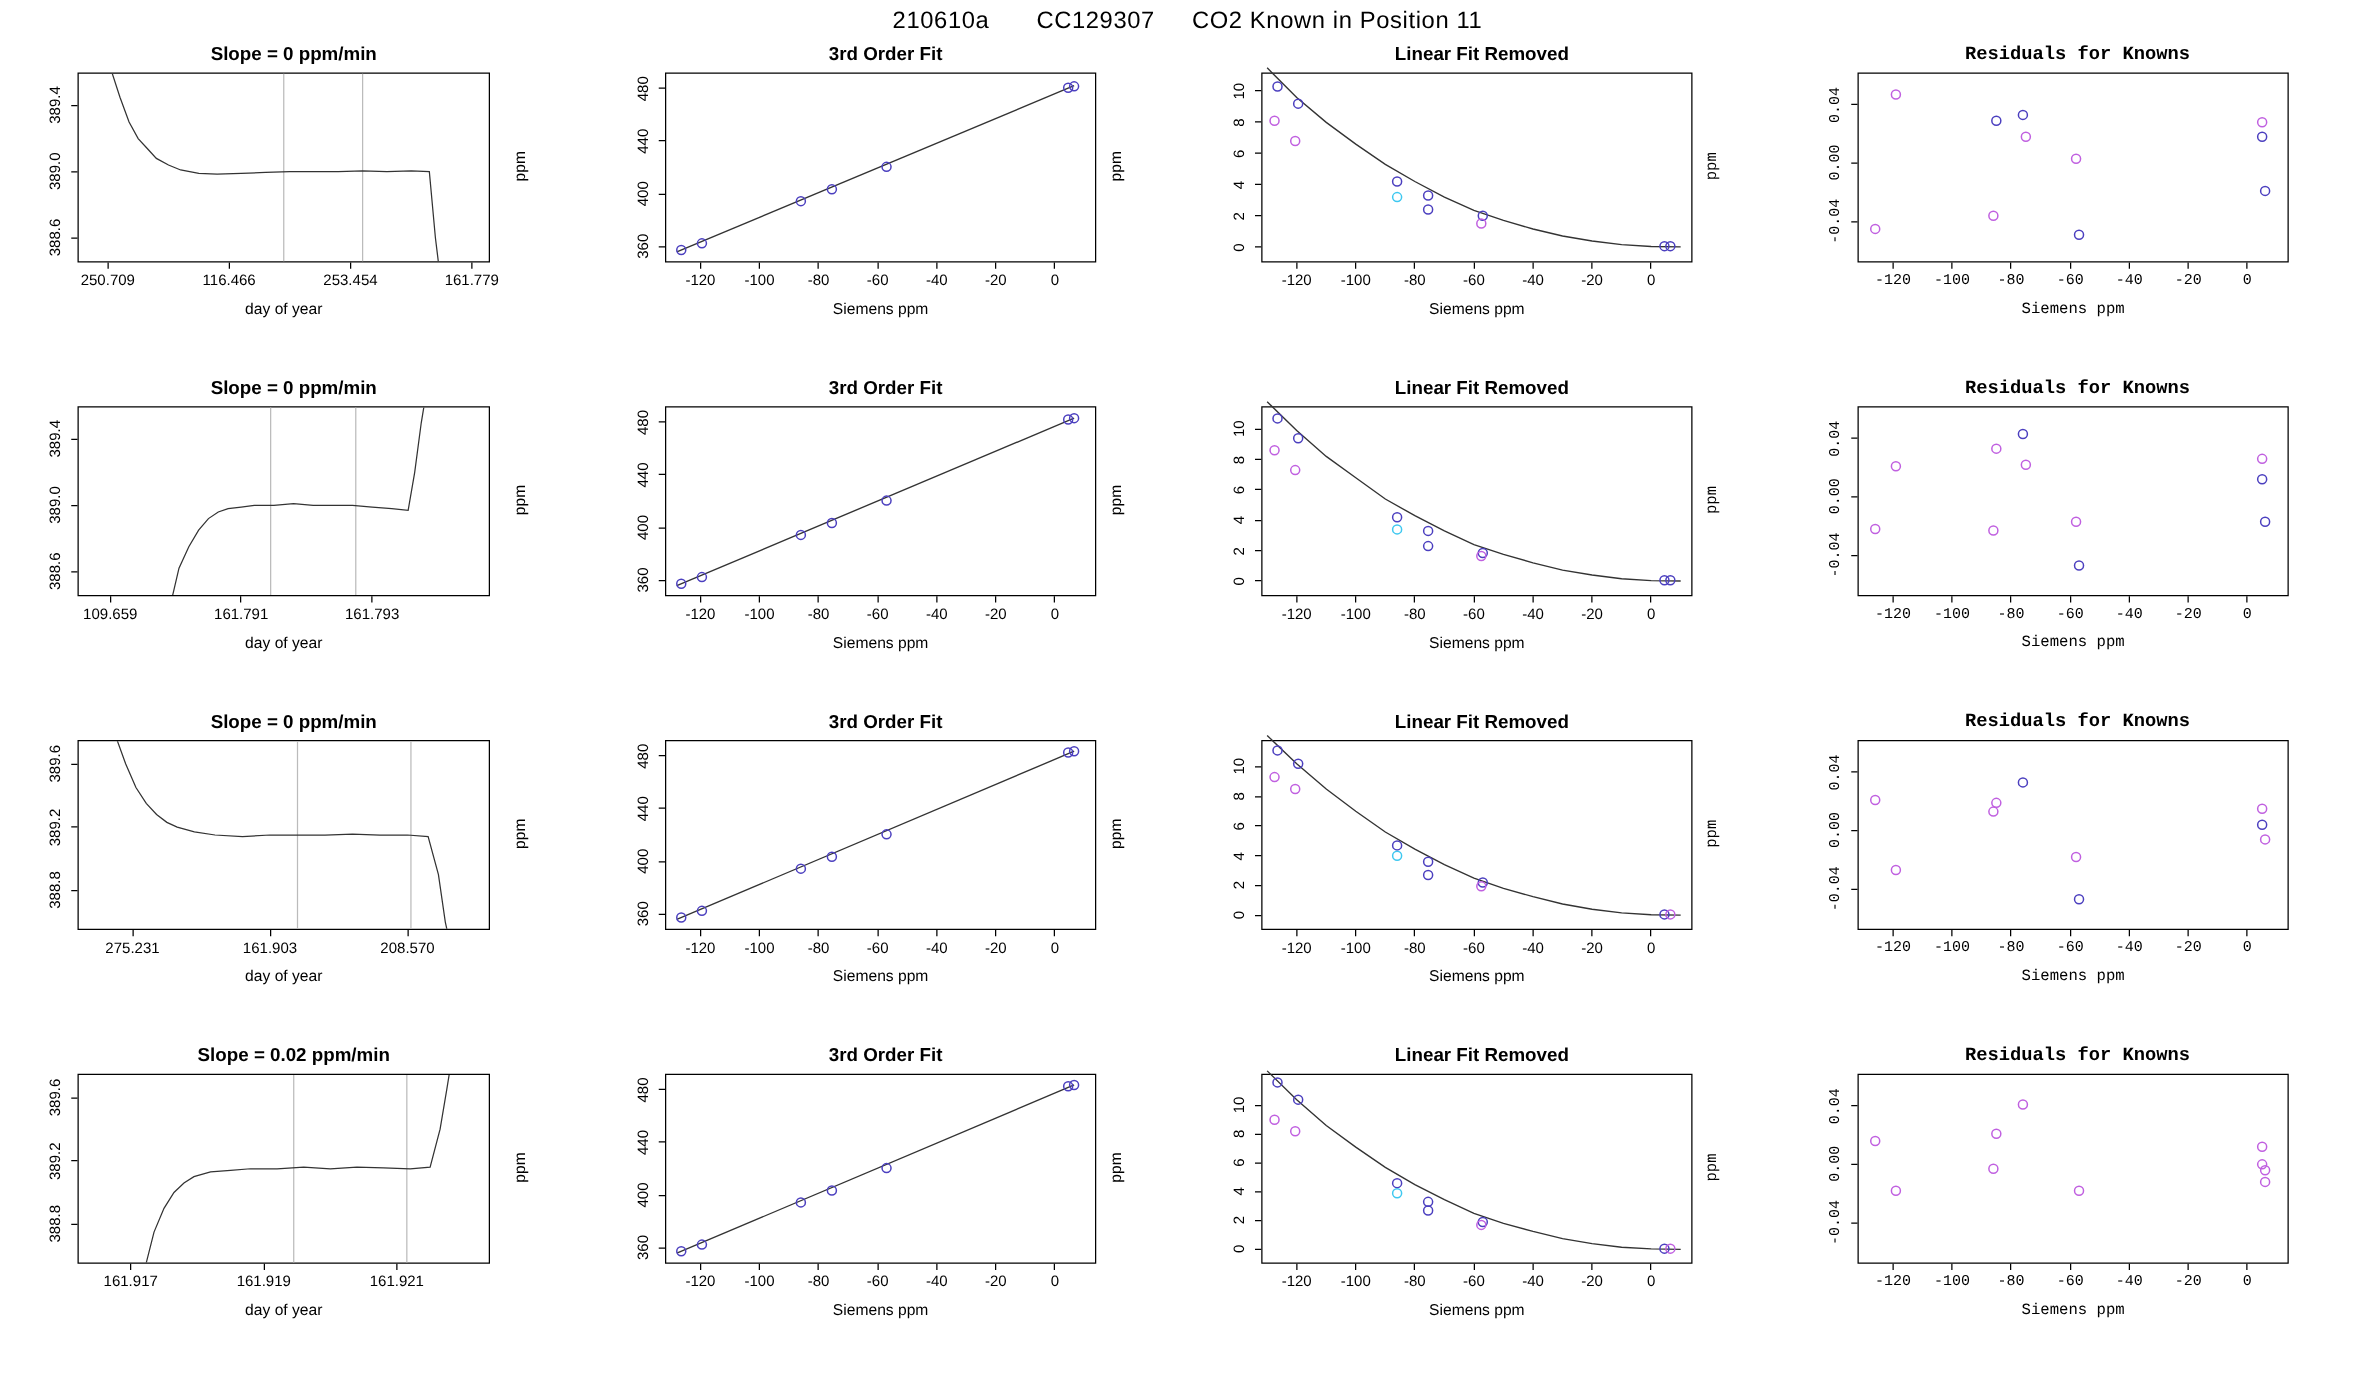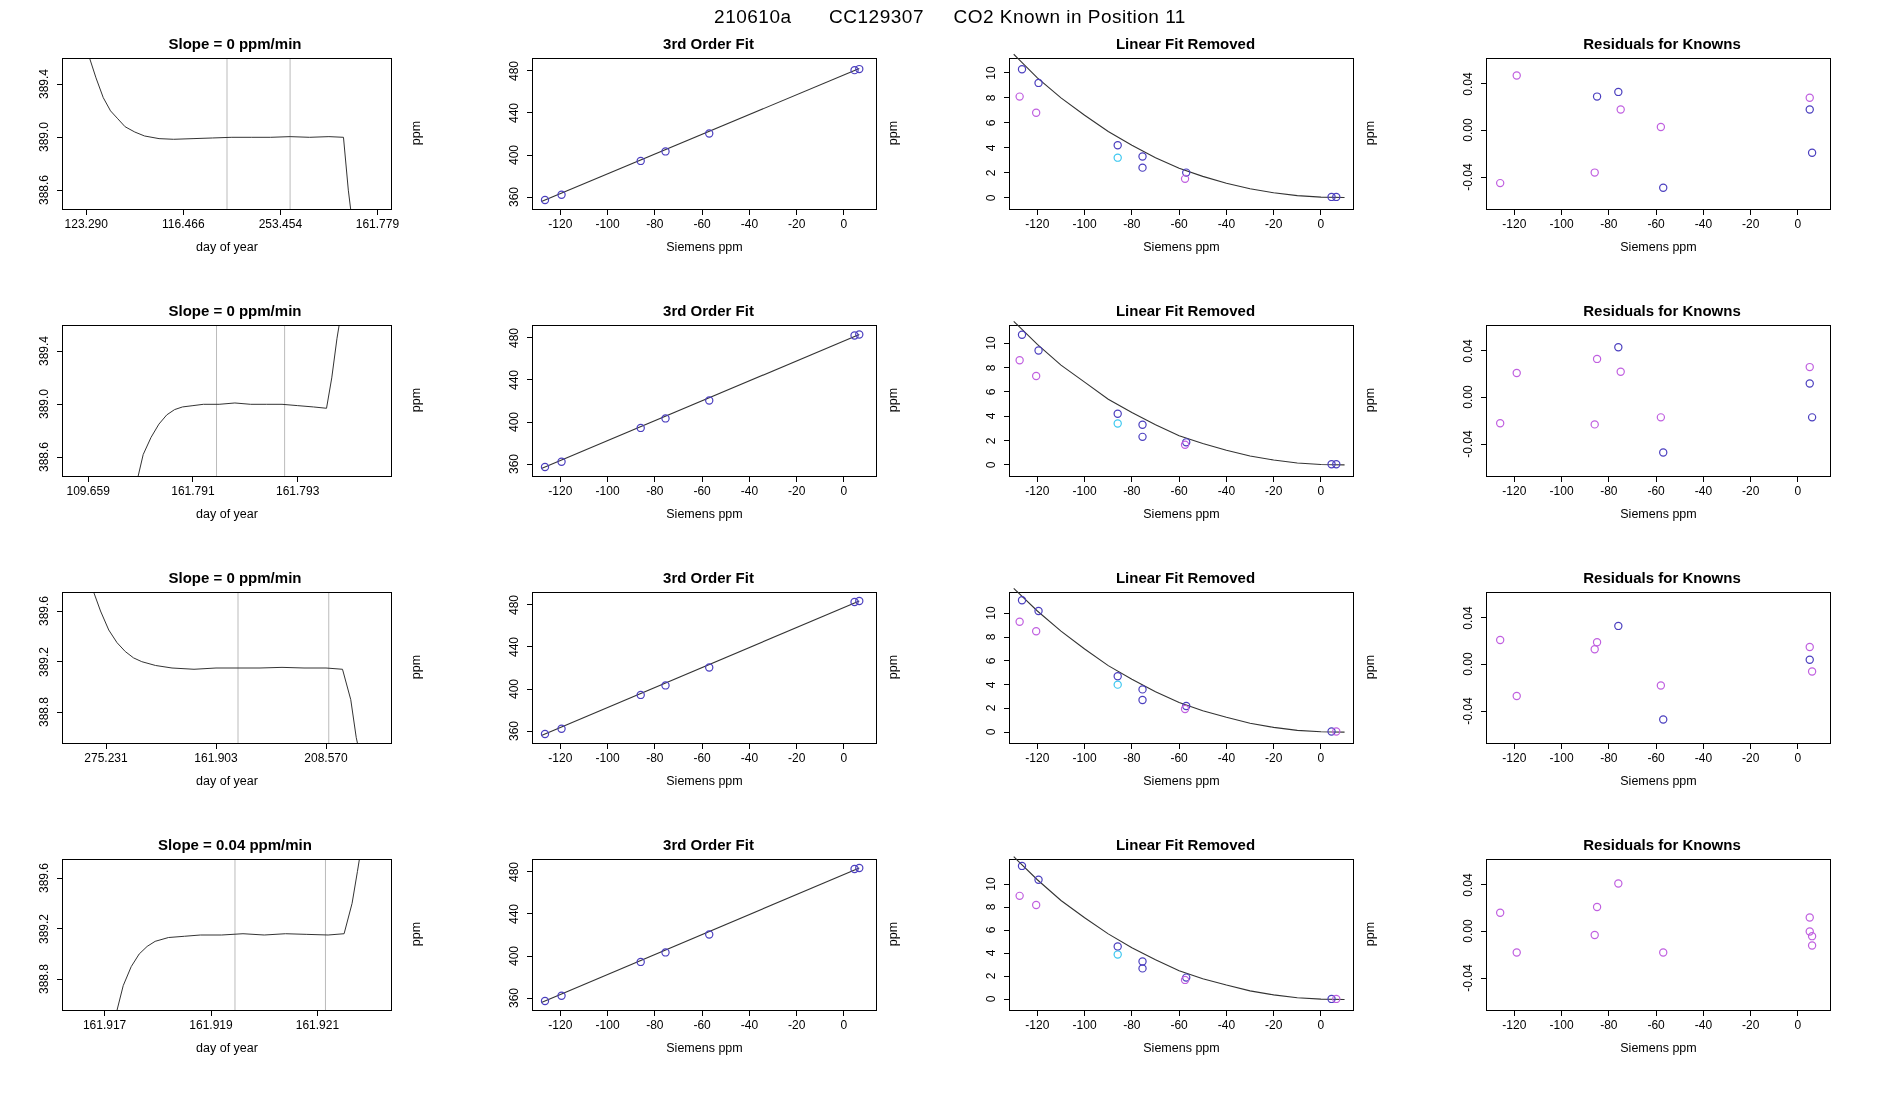--- a/index.html
+++ b/index.html
@@ -15,21 +15,21 @@
   }
   .main-title span{display:inline-block;}
   .gap-a{width:26px;display:inline-block;}
   .gap-b{width:18px;display:inline-block;}
 
   .grid{position:absolute;top:30px;left:0;width:1900px;height:1070px;}
   .cell{position:absolute;top:0;height:267px;}
   .c0{left:0px;width:470px;}
   .c1{left:470px;width:477px;}
   .c2{left:947px;width:477px;}
-  .c3{left:1424px;width:476px;}
+  .c3{left:1424px;width:476px;font-family:Liberation Mono, monospace;}
 
   .panel-title{
     position:absolute;top:5px;left:0;width:100%;text-align:center;
     font-size:15px;font-weight:bold;
   }
   .plotbox{
     position:absolute;
     border:1px solid #000;
     box-sizing:border-box;
     background:#fff;
@@ -72,21 +72,21 @@
           <line x1="227" x2="227" y1="29" y2="179" class="vline"></line>
           <line x1="290.0882352934686" x2="290.0882352934686" y1="29" y2="179" class="vline"></line>
           <defs>
             <clipPath id="clip0">
               <rect x="63" y="29" width="328" height="150"></rect>
             </clipPath>
           </defs>
           <path d="M88.69,25.36 L95.97,47.83 L103.25,67.65 L110.53,80.87 L117.81,88.80 L125.09,96.73 L134.79,102.02 L144.50,105.98 L159.06,108.63 L173.62,109.29 L193.03,108.63 L212.44,107.97 L231.85,107.30 L251.26,107.30 L270.68,107.30 L290.09,106.64 L309.50,107.30 L328.91,106.64 L343.47,107.30 L348.32,160.17 L350.75,180.00" class="trace" clip-path="url(#clip0)"></path>
         </svg>
         <div class="tickmark" style="left: 85.7647px; top: 180px; width: 1px; height: 5px;"></div>
-        <div class="tick" style="left: 46.2647px; top: 187px; width: 80px; text-align: center;">123.290</div>
+        <div class="tick" style="left: 46.2647px; top: 187px; width: 80px; text-align: center;">250.709</div>
         <div class="tickmark" style="left: 182.824px; top: 180px; width: 1px; height: 5px;"></div>
         <div class="tick" style="left: 143.324px; top: 187px; width: 80px; text-align: center;">116.466</div>
         <div class="tickmark" style="left: 279.882px; top: 180px; width: 1px; height: 5px;"></div>
         <div class="tick" style="left: 240.382px; top: 187px; width: 80px; text-align: center;">253.454</div>
         <div class="tickmark" style="left: 376.941px; top: 180px; width: 1px; height: 5px;"></div>
         <div class="tick" style="left: 337.441px; top: 187px; width: 80px; text-align: center;">161.779</div>
         <div class="tickmark" style="left: 57px; top: 159.674px; width: 5px; height: 1px;"></div>
         <div class="tick" style="left: 18px; top: 134.174px; width: 52px; height: 52px; line-height: 52px; text-align: center; transform: rotate(-90deg);">388.6</div>
         <div class="tickmark" style="left: 57px; top: 106.804px; width: 5px; height: 1px;"></div>
         <div class="tick" style="left: 18px; top: 81.3043px; width: 52px; height: 52px; line-height: 52px; text-align: center; transform: rotate(-90deg);">389.0</div>
@@ -513,21 +513,21 @@
         <div class="tickmark" style="left: 57px; top: 146.762px; width: 5px; height: 1px;"></div>
         <div class="tick" style="left: 18px; top: 121.262px; width: 52px; height: 52px; line-height: 52px; text-align: center; transform: rotate(-90deg);">-0.04</div>
         <div class="tickmark" style="left: 57px; top: 99.9923px; width: 5px; height: 1px;"></div>
         <div class="tick" style="left: 18px; top: 74.4923px; width: 52px; height: 52px; line-height: 52px; text-align: center; transform: rotate(-90deg);">0.00</div>
         <div class="tickmark" style="left: 57px; top: 53.2231px; width: 5px; height: 1px;"></div>
         <div class="tick" style="left: 18px; top: 27.7231px; width: 52px; height: 52px; line-height: 52px; text-align: center; transform: rotate(-90deg);">0.04</div>
         <div class="xlab" style="left: 62px; top: 210px; width: 345px;">Siemens ppm</div>
         <div class="ylab" style="width: 120px; text-align: center; left: -60px; top: 96px; transform: translateX(-54px) rotate(-90deg);">ppm</div>
       </div>
       <div class="cell c0" style="top: 801px; left: 0px; width: 470px;">
-        <div class="panel-title">Slope =  0.04  ppm/min</div>
+        <div class="panel-title">Slope =  0.02  ppm/min</div>
         <div class="plotbox" style="left: 62px; top: 28px; width: 330px; height: 152px;"></div>
         <svg width="470" height="267">
           <line x1="234.98387096799814" x2="234.98387096799814" y1="29" y2="179" class="vline"></line>
           <line x1="325.46774193561805" x2="325.46774193561805" y1="29" y2="179" class="vline"></line>
           <defs>
             <clipPath id="clip12">
               <rect x="63" y="29" width="328" height="150"></rect>
             </clipPath>
           </defs>
           <path d="M115.23,186.33 L123.21,154.67 L131.19,135.67 L139.18,123.00 L147.16,115.40 L155.15,110.33 L168.45,106.53 L184.42,105.27 L200.39,104.00 L221.68,104.00 L242.97,102.73 L264.26,104.00 L285.55,102.73 L306.84,103.37 L328.13,104.00 L344.10,102.73 L352.08,72.33 L357.40,40.67 L360.06,24.20" class="trace" clip-path="url(#clip12)"></path>

